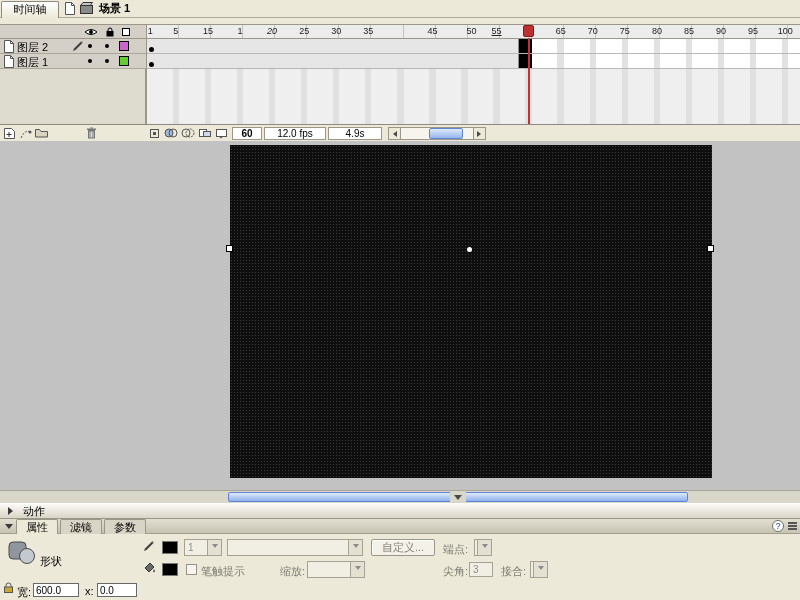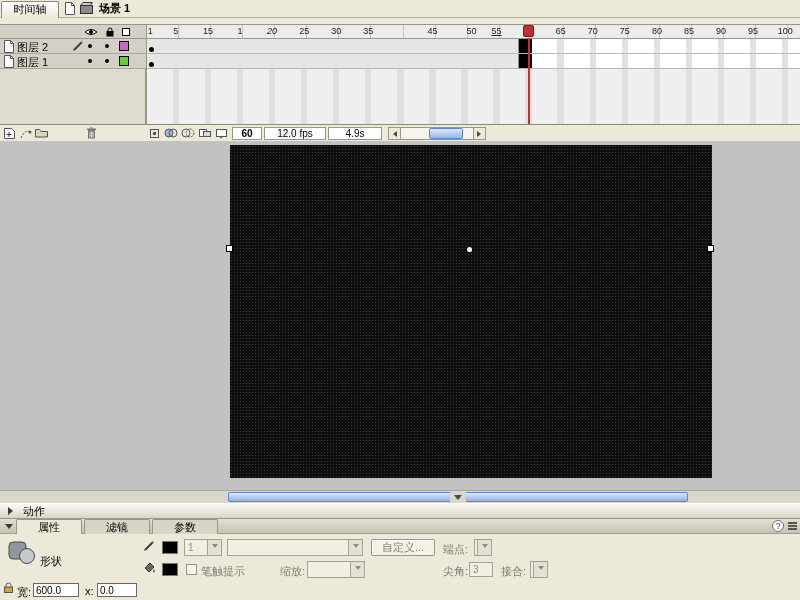--- a/index.html
+++ b/index.html
@@ -71,21 +71,21 @@
 
 #actions{position:absolute;left:0;top:503px;width:800px;height:16px;background:linear-gradient(#fbfaf6,#d9d5c7);border-top:1px solid #fff;border-bottom:1px solid #9a9688;display:flex;align-items:center}
 .tri-r2{width:0;height:0;border:4px solid transparent;border-left:5px solid #3a3a3a;margin-left:8px}
 #actions-label{margin-left:6px}
 
 
 #props{position:absolute;left:0;top:519px;width:800px;height:81px;background:#ece9d8}
 #ptabs{position:absolute;left:0;top:0;width:800px;height:15px;background:linear-gradient(#e2dfd1,#c7c3b3);border-bottom:1px solid #a39f8e}
 .tri-d2{position:absolute;left:5px;top:5px;width:0;height:0;border:4px solid transparent;border-top:5px solid #3a3a3a}
 #prop-tabs{position:absolute;left:16px;top:0;height:15px;display:flex}
-.ptab{height:15px;line-height:14px;padding:0 21px;margin-right:2px;background:#d9d5c6;border:1px solid #9a9688;border-bottom:none;border-radius:2px 2px 0 0}
+.ptab{height:15px;line-height:14px;padding:0 9px;margin-right:2px;background:#d9d5c6;border:1px solid #9a9688;border-bottom:none;border-radius:2px 2px 0 0}
 .ptab.active{background:#ece9d8}
 #help-ic{position:absolute;right:16px;top:1px;width:12px;height:12px;border-radius:50%;background:#fff;border:1px solid #6f6f6f;text-align:center;line-height:11px;font-size:9px;color:#1a4a9a}
 #menu-ic{position:absolute;right:3px;top:3px;width:9px;height:8px;border-top:2px solid #555;border-bottom:2px solid #555}
 #menu-ic::after{content:"";display:block;height:2px;background:#555;margin-top:1px}
 #pbody{position:absolute;left:0;top:15px;width:800px;height:66px}
 #shape-ic{position:absolute;left:8px;top:5px}
 #obj-type{position:absolute;left:40px;top:20px}
 .plabel{position:absolute;color:#7d7d72}
 .blabel{position:absolute;color:#000}
 .pcombo{position:absolute;height:17px;background:#f1efe4;border:1px solid #a5a295}

